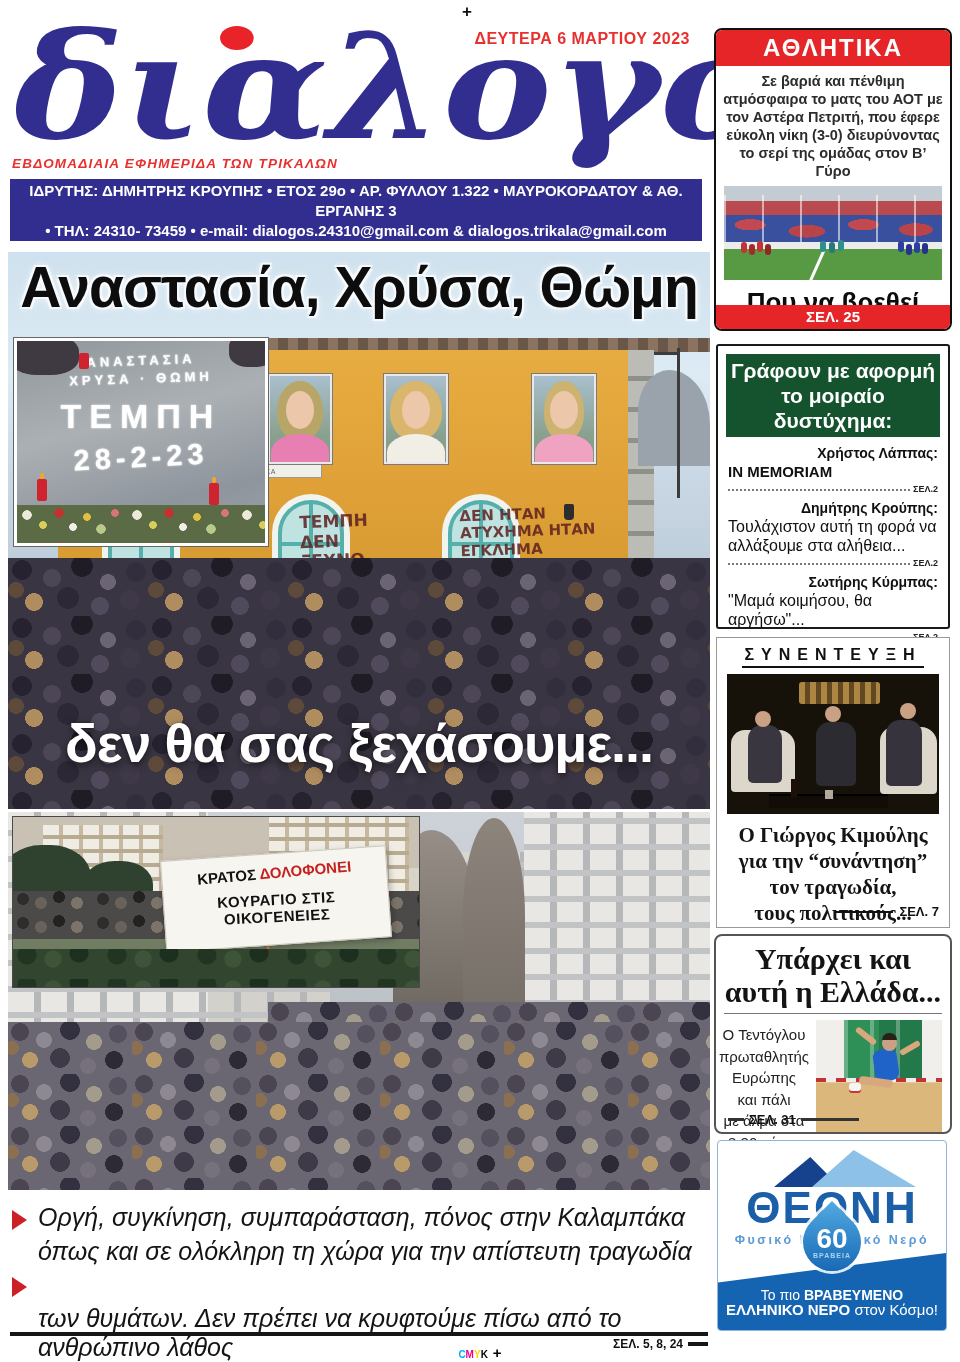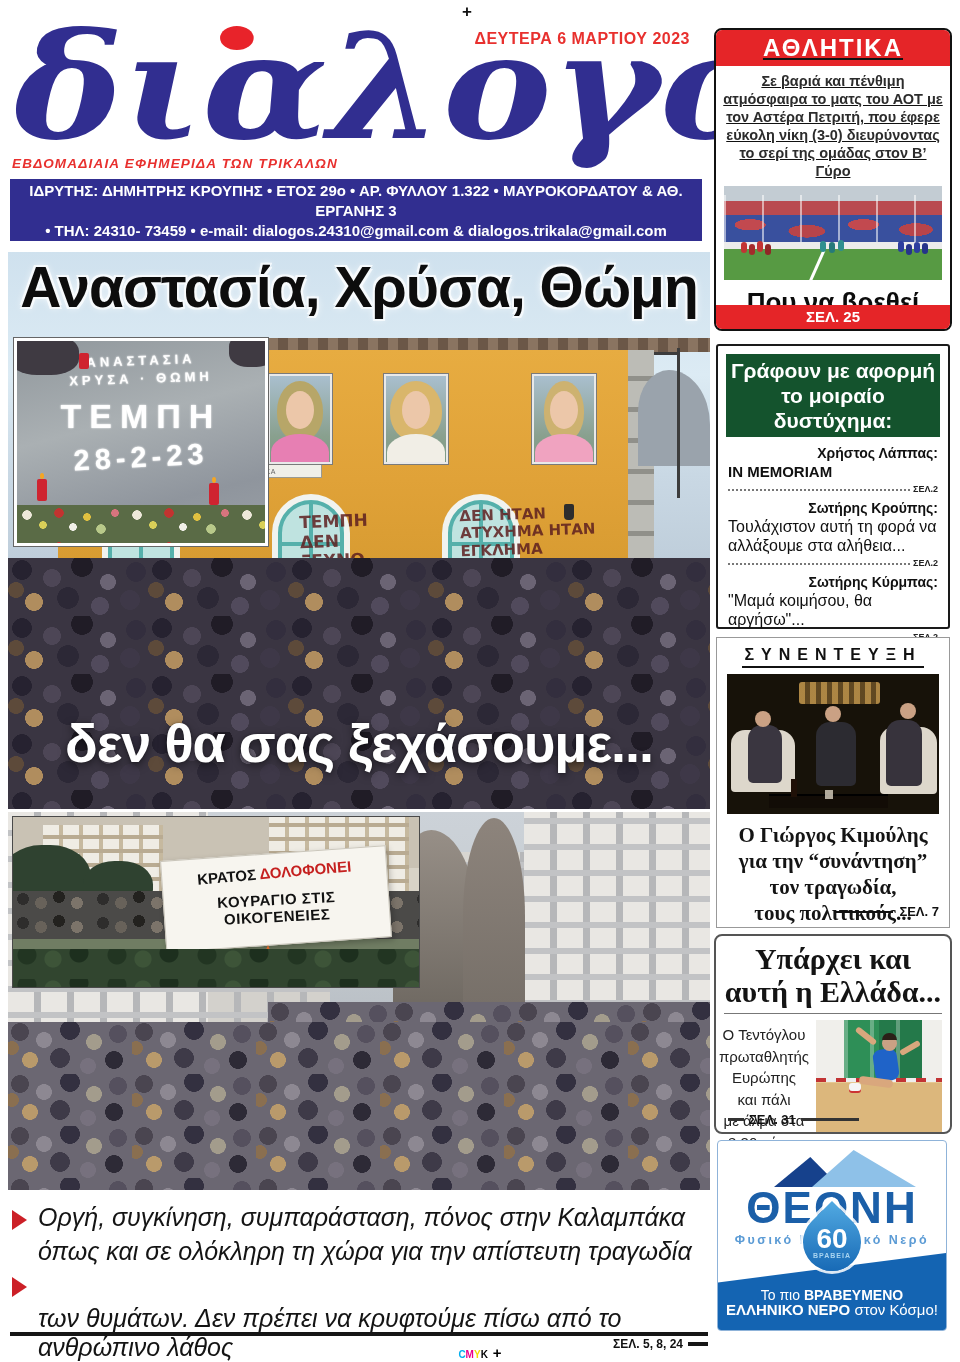--- a/index.html
+++ b/index.html
@@ -169,21 +169,21 @@
   .rule2{position:absolute;left:10px;top:1337px;width:698px;display:flex;justify-content:flex-end;
          align-items:center;gap:5px;}
   .rule2 .lbl{font-size:12px;font-weight:bold;color:#111;}
   .rule2 .seg{width:20px;height:4px;background:#161616;}
   .cmyk{position:absolute;left:0;top:1344px;width:960px;text-align:center;font-size:10px;font-weight:bold;}
   .cmyk .c{color:#00adee;} .cmyk .m{color:#ec008c;} .cmyk .y{color:#f5d800;} .cmyk .k{color:#000;}
   .cmyk .plus{color:#000;font-size:15px;margin-left:5px;}
 
   
   .sbox{position:absolute;background:#fff;box-sizing:border-box;}
-  .sports{left:714px;top:28px;width:238px;height:303px;border:2px solid #111;border-radius:8px;overflow:hidden;text-decoration:underline;}
+  .sports{left:714px;top:28px;width:238px;height:303px;border:2px solid #111;border-radius:8px;overflow:hidden;}
   .sports-head{height:36px;background:#e52528;color:#fff;font-size:24px;font-weight:bold;text-align:center;
                line-height:36px;letter-spacing:2px;}
   .sports-intro{padding:6px 7px 4px;font-size:14.5px;font-weight:bold;color:#2c2c2c;text-align:center;
                 line-height:18px;}
   .stadium{position:relative;margin:2px 8px;height:94px;overflow:hidden;
            background:linear-gradient(180deg,#c3ccd3 0 16%,#b94a50 16% 31%,#39509e 31% 60%,#ececec 60% 67%,#579a43 67% 100%);}
   .stadium .patches{position:absolute;left:0;top:28%;width:100%;height:34%;
     background-image:radial-gradient(ellipse 22px 8px at 12% 40%,#c2494f 70%,transparent 71%),
       radial-gradient(ellipse 26px 9px at 38% 60%,#b8444a 70%,transparent 71%),
       radial-gradient(ellipse 22px 8px at 64% 40%,#c2494f 70%,transparent 71%),
@@ -434,21 +434,21 @@
     <div class="col-items">
       <div class="col-item">
         <div class="col-author">Χρήστος Λάππας:</div>
         <div class="col-title bold">IN MEMORIAM</div>
         <div class="dotline">
             <span class="dots"></span>
             <span class="pg">ΣΕΛ.2</span>
           </div>
       </div>
       <div class="col-item">
-        <div class="col-author">Σωτήρης Κρούπης:</div>
+        <div class="col-author">Δημήτρης Κρούπης:</div>
         <div class="col-title">Τουλάχιστον αυτή τη φορά να αλλάξουμε στα αλήθεια...</div>
         <div class="dotline">
             <span class="dots"></span>
             <span class="pg">ΣΕΛ.2</span>
           </div>
       </div>
       <div class="col-item">
         <div class="col-author">Σωτήρης Κύρμπας:</div>
         <div class="col-title">"Μαμά κοιμήσου, θα αργήσω"...</div>
         <div class="dotline">

